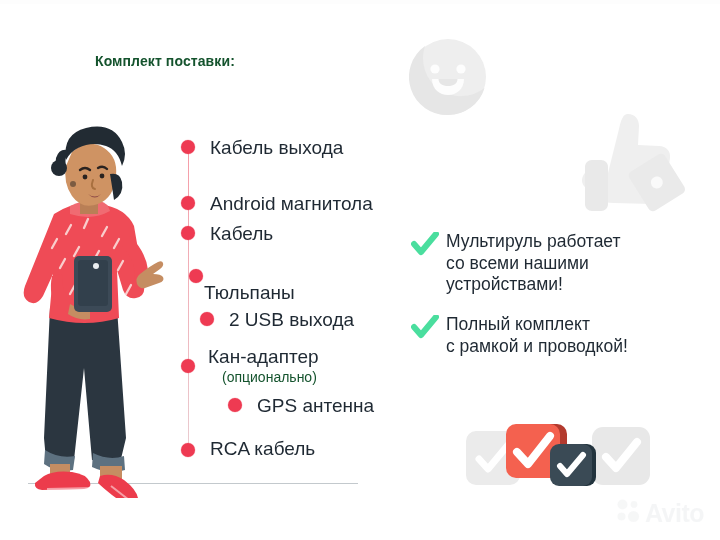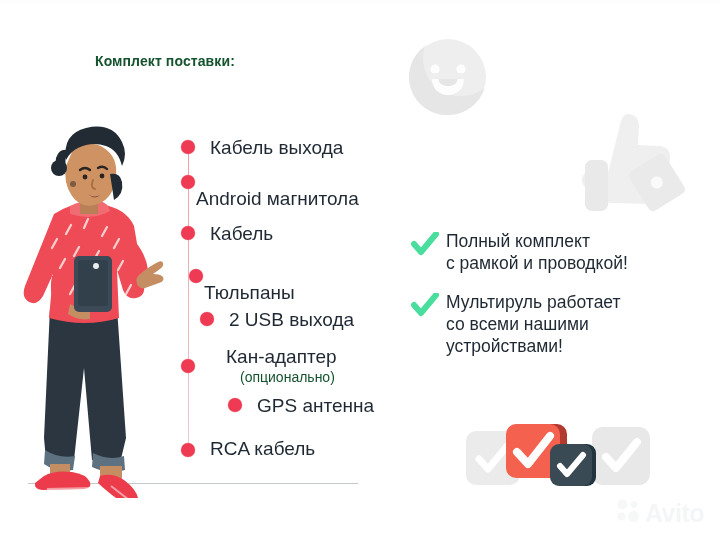--- a/index.html
+++ b/index.html
@@ -203,21 +203,21 @@
   </div>
 
   <div class="timeline">
     <div class="tl-line"></div>
 
     <div class="tl-item" style="top:0px;left:0;">
       <span class="tl-dot"></span>
       <span class="tl-text">Кабель выхода</span>
     </div>
 
-    <div class="tl-item" style="top:35px;left:0;flex-direction:column;">
+    <div class="tl-item" style="top:56px;left:0;">
       <span class="tl-dot"></span>
       <span class="tl-text">Android магнитола</span>
     </div>
 
     <div class="tl-item" style="top:86px;left:0;">
       <span class="tl-dot"></span>
       <span class="tl-text">Кабель</span>
     </div>
 
     <div class="tl-item" style="top:129px;left:8px;flex-direction:column;">
@@ -225,21 +225,21 @@
       <span class="tl-text">Тюльпаны</span>
     </div>
 
     <div class="tl-item" style="top:172px;left:0;margin-left:19px;">
       <span class="tl-dot"></span>
       <span class="tl-text">2 USB выхода</span>
     </div>
 
     <div class="tl-item" style="top:209px;left:0;">
       <span class="tl-dot" style="margin-top:12px;"></span>
-      <span style="margin-left:31px;">
+      <span style="margin-left:13px;">
         <span class="tl-text" style="margin-left:0;">Кан-адаптер</span>
         <span class="tl-sub">(опционально)</span>
       </span>
     </div>
 
     <div class="tl-item" style="top:258px;left:0;margin-left:47px;">
       <span class="tl-dot"></span>
       <span class="tl-text">GPS антенна</span>
     </div>
 
@@ -251,35 +251,35 @@
 
   <div class="benefits">
 
     <div class="benefit">
       <span class="bene-check">
         <svg width="28" height="26" viewBox="0 0 28 26" aria-hidden="true">
           <path d="M3 12 L10 20 L25 2" stroke="#4ade9e" stroke-width="6" fill="none" stroke-linecap="round" stroke-linejoin="round"></path>
         </svg>
       </span>
       <span class="bene-text">
-        <span>Полный комплект</span><br>
-        <span>с рамкой и проводкой!</span>
+        <span>Мультируль работает</span><br>
+        <span>со всеми нашими</span><br>
+        <span>устройствами!</span>
       </span>
     </div>
 
     <div class="benefit">
       <span class="bene-check">
         <svg width="28" height="26" viewBox="0 0 28 26" aria-hidden="true">
           <path d="M3 12 L10 20 L25 2" stroke="#4ade9e" stroke-width="6" fill="none" stroke-linecap="round" stroke-linejoin="round"></path>
         </svg>
       </span>
       <span class="bene-text">
-        <span>Мультируль работает</span><br>
-        <span>со всеми нашими</span><br>
-        <span>устройствами!</span>
+        <span>Полный комплект</span><br>
+        <span>с рамкой и проводкой!</span>
       </span>
     </div>
 
   </div>
 
   <div class="cbgroup">
     <div class="cb cb-grey-l">
       <svg width="54" height="54" viewBox="0 0 54 54" aria-hidden="true">
         <path d="M13 28 L22 38 L42 14" stroke="#ffffff" stroke-width="7" fill="none" stroke-linecap="round" stroke-linejoin="round"></path>
       </svg>

